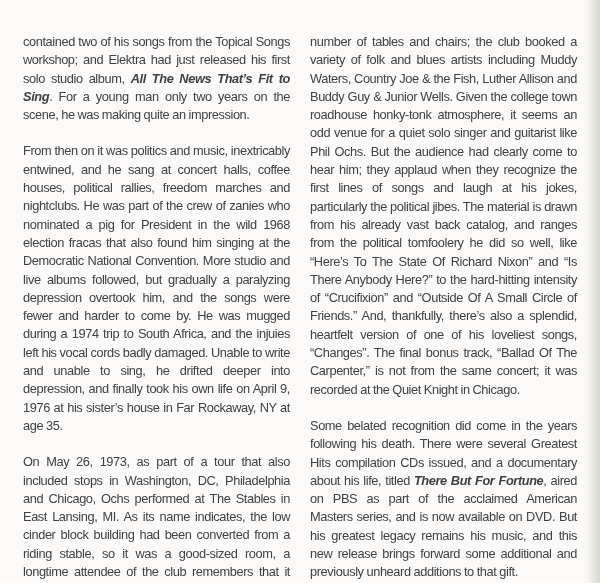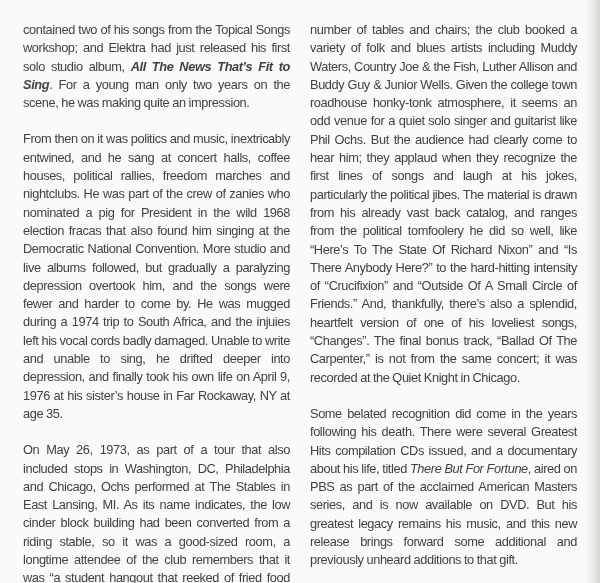--- a/index.html
+++ b/index.html
@@ -19,38 +19,39 @@
   .columns {
     display: flex;
     padding: 17px 12px 0 23px;
     gap: 20px;
   }
   .col {
     width: 267px;
     flex: 0 0 267px;
   }
   .col p {
-    margin: 4px 0 18px 0;
+    margin: 16px 0 18px 0;
     font-size: 12.8px;
     line-height: 18.3px;
     letter-spacing: -0.4px;
     word-spacing: -0.3px;
     text-align: justify;
     -webkit-hyphens: none;
     hyphens: none;
   }
   .col p.continued {
     text-align-last: justify;
   }
   .album-title {
     font-weight: bold;
     font-style: italic;
   }
   .film-title {
     font-style: italic;
+    font-weight: bold;
   }
   .edge-shadow {
     position: absolute;
     top: 0;
     right: 0;
     width: 14px;
     height: 100%;
     background: linear-gradient(to right, rgba(130,130,126,0), rgba(130,130,126,0.30));
     pointer-events: none;
   }

